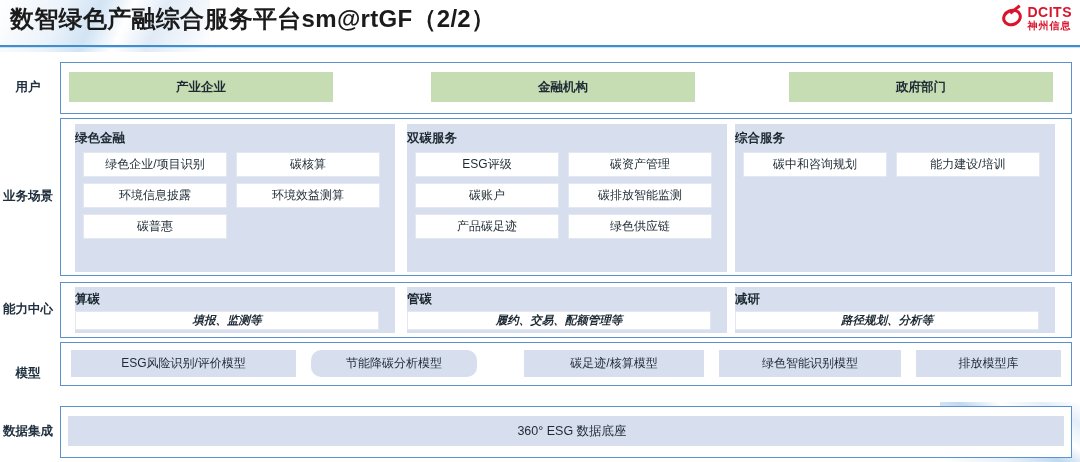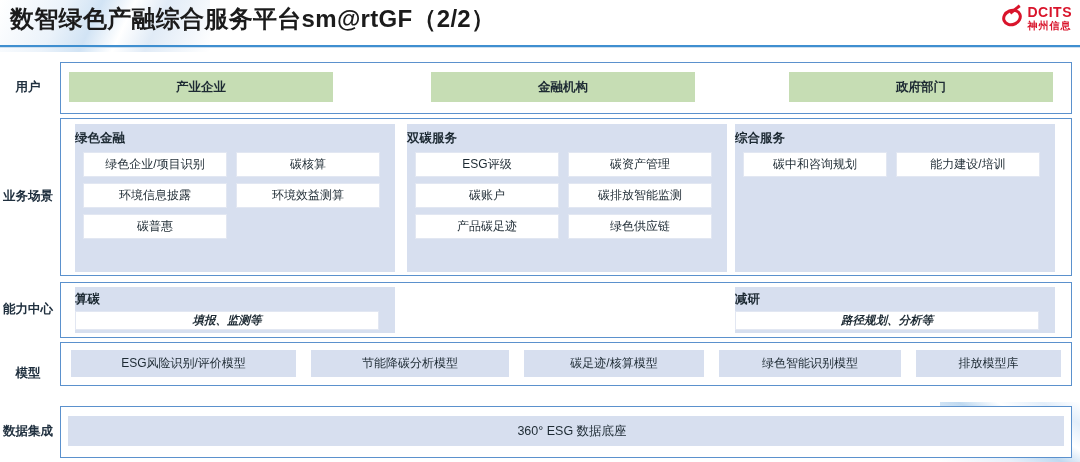--- a/index.html
+++ b/index.html
@@ -176,34 +176,38 @@
 
 <div class="rowlabel" style="top:282px;height:56px;">能力中心</div>
 <div class="frame" style="top:282px;height:56px;">
   <div style="position:relative;width:100%;height:100%;">
 
     <div class="panel cap-panel" style="position:absolute;left:14px;top:4px;">
       <div class="cap-title">算碳</div>
       <div class="cap-sub">填报、监测等</div>
     </div>
 
+    <div class="panel cap-panel" style="position:absolute;left:346px;top:4px;">
+      <div class="cap-title">管碳</div>
+      <div class="cap-sub">履约、交易、配额管理等</div>
+    </div>
 
     <div class="panel cap-panel" style="position:absolute;left:674px;top:4px;">
       <div class="cap-title">减研</div>
       <div class="cap-sub">路径规划、分析等</div>
     </div>
 
   </div>
 </div>
 
 <div class="rowlabel" style="top:352px;height:44px;">模型</div>
 <div class="frame" style="top:342px;height:44px;">
   <div style="position:relative;width:100%;height:100%;">
     <div class="model-chip" style="position:absolute;left:10px;top:7px;width:225px;">ESG风险识别/评价模型</div>
-    <div class="model-chip" style="position:absolute;left:250px;top:7px;width:198px;">节能降碳分析模型</div>
+    <div class="model-chip" style="position:absolute;left:250px;top:7px;width:166px;border-radius:10px;">节能降碳分析模型</div>
     <div class="model-chip" style="position:absolute;left:463px;top:7px;width:180px;">碳足迹/核算模型</div>
     <div class="model-chip" style="position:absolute;left:658px;top:7px;width:182px;">绿色智能识别模型</div>
     <div class="model-chip" style="position:absolute;left:855px;top:7px;width:145px;">排放模型库</div>
   </div>
 </div>
 
 <div class="rowlabel" style="top:406px;height:52px;">数据集成</div>
 <div class="frame" style="top:406px;height:52px;">
   <div style="position:relative;width:100%;height:100%;">
     <div class="data-bar" style="position:absolute;left:7px;top:9px;padding-left:12px;">360° ESG 数据底座</div>

